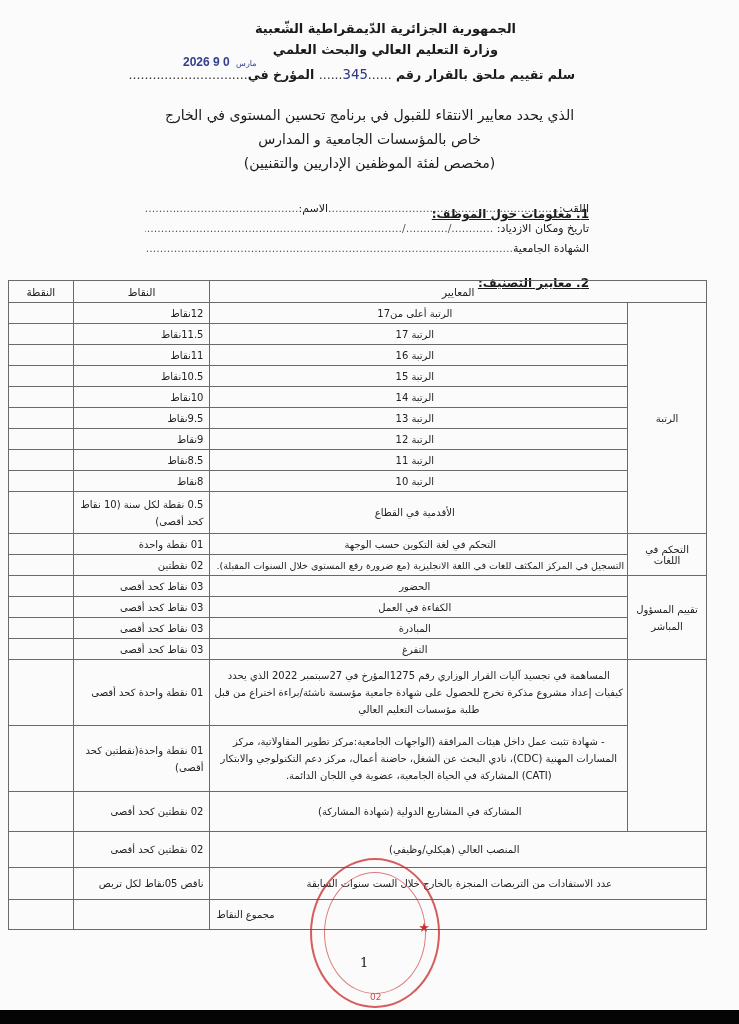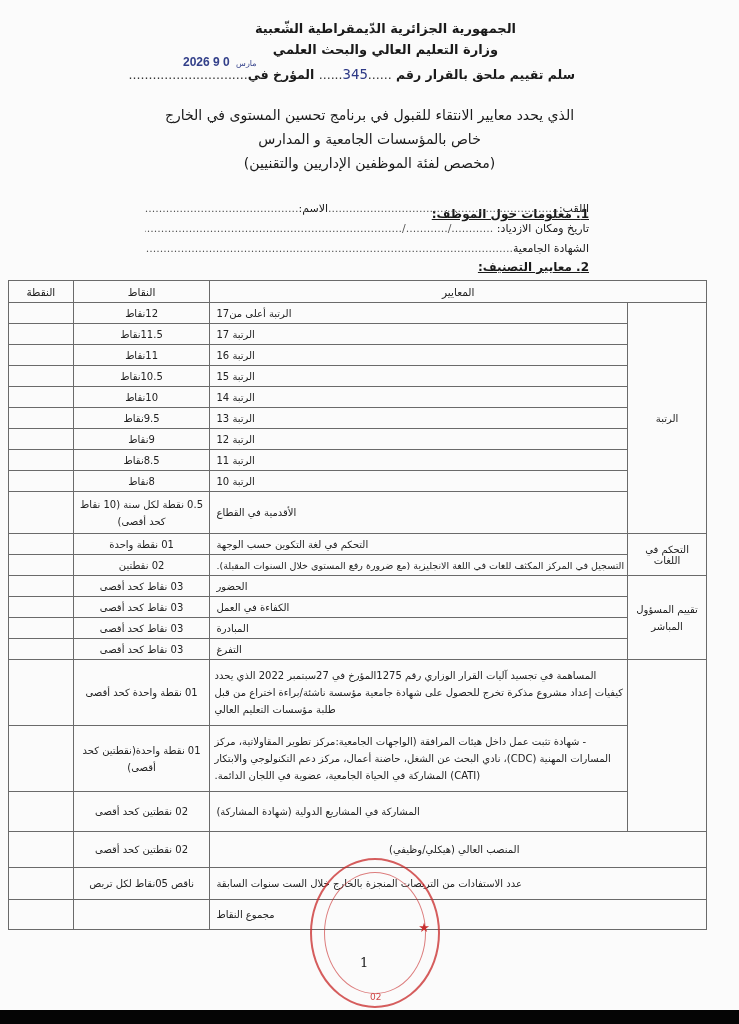--- a/index.html
+++ b/index.html
@@ -33,22 +33,22 @@
 
   table.grid {
     position: absolute; left: 8px; top: 280px; width: 699px;
     border-collapse: collapse; direction: rtl; font-size: 10px;
     font-family: "DejaVu Sans", sans-serif;
   }
   table.grid td, table.grid th {
     border: 1px solid #6a6a6a; padding: 1px 6px; font-weight: normal; color: #222;
   }
   table.grid th { height: 22px; text-align: center; font-size: 10.5px; }
-  table.grid td.crit { text-align: left; padding-right: 14px; }
-  table.grid td.pts { text-align: center; }
+  table.grid td.crit { text-align: center; padding-right: 14px; }
+  table.grid td.pts { text-align: right; }
   table.grid td.cat { text-align: center; vertical-align: middle; }
   table.grid td.score { }
   .col-cat { width: 88px; }
   .col-crit { width: 364px; }
   .col-pts { width: 158px; }
   .col-score { width: 72px; }
   .r21 td { height: 21px; }
   .tight { line-height: 17px; }
 
   .stamp {
@@ -97,21 +97,21 @@
   <div class="field" style="top:202px;">
     <span>اللقب:</span><span class="dots">..................................................................</span><span>الاسم:</span><span class="dots">..........................................................................................</span>
   </div>
   <div class="field" style="top:222px;">
     <span>تاريخ ومكان الازدياد:</span><span class="dots"> ............/............/.............................................................................................................</span>
   </div>
   <div class="field" style="top:242px;">
     <span>الشهادة الجامعية</span><span class="dots">...........................................................................................................................................................</span>
   </div>
 
-  <div class="section" style="top:260px;">2. معايير التصنيف:</div>
+  <div class="section" style="top:276px;">2. معايير التصنيف:</div>
 
   <table class="grid">
     <colgroup>
       <col class="col-cat">
         <col class="col-crit">
         <col class="col-pts">
         <col class="col-score">
     </colgroup>
     <tbody>
         <tr>

